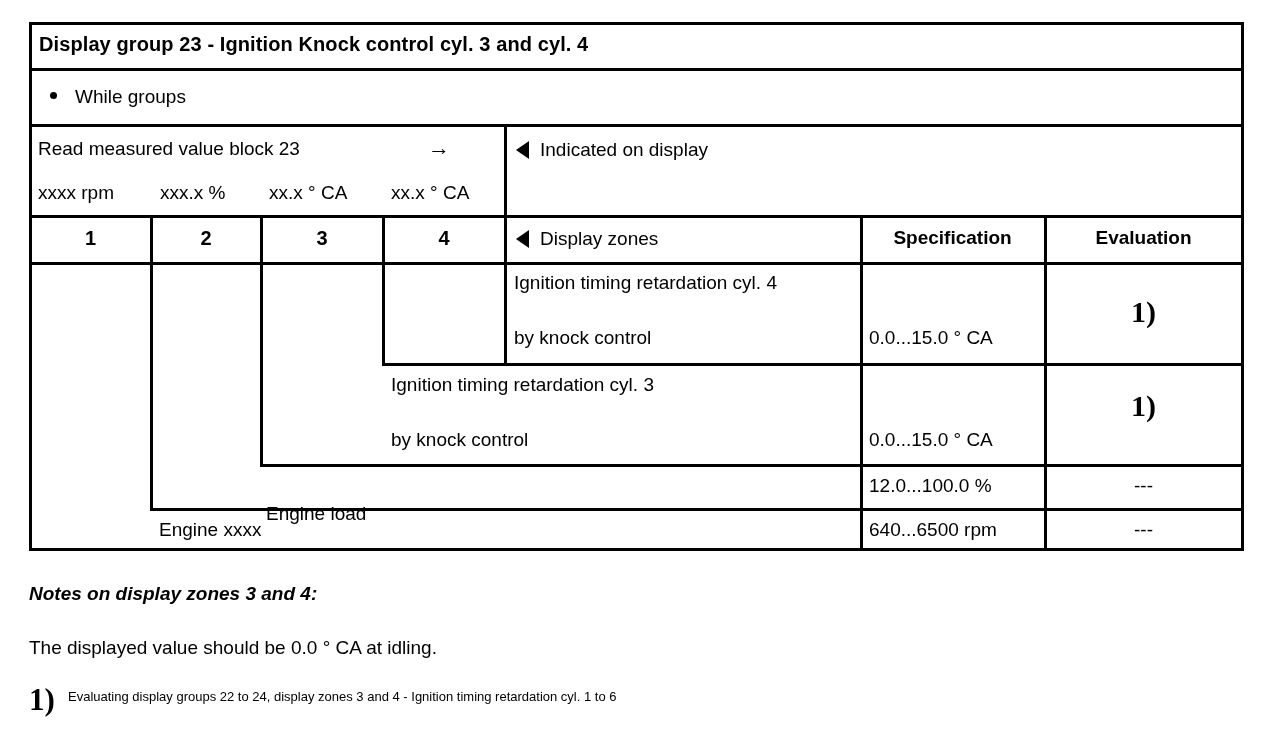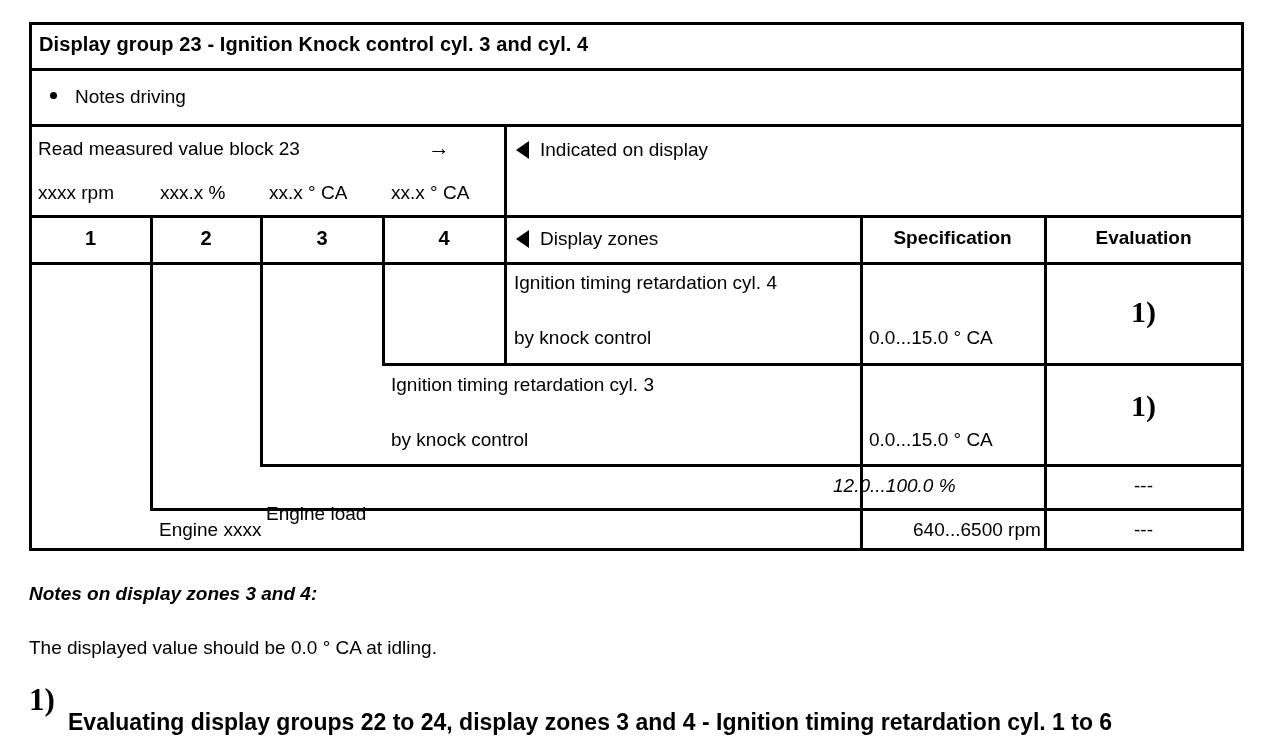--- a/index.html
+++ b/index.html
@@ -98,24 +98,23 @@
     font-size: 19px;
   }
   .fn-mark-big {
     position: absolute;
     font-family: "Liberation Serif", serif;
     font-size: 31px;
     font-weight: bold;
   }
   .fn-text {
     position: absolute;
-    font-size: 23px;
-    font-weight: bold;
+    font-size: 13px;
+    font-weight: normal;
     white-space: nowrap;
-    margin-top: 20px;
   }
   .dashes {
     position: absolute;
     font-size: 19px;
     text-align: center;
   }
 </style>
 </head>
 <body>
 
@@ -149,21 +148,21 @@
   <div class="hline thick" style="left:382px; top:363px; width:862px;"></div>
   <div class="hline thick" style="left:260px; top:464px; width:984px;"></div>
   <div class="hline thick" style="left:150px; top:508px; width:1094px;"></div>
 
   <div class="vline thick" style="left:860px;  top:215px; height:336px;"></div>
   <div class="vline thick" style="left:1044px; top:215px; height:336px;"></div>
 
   <div class="cell title-text" style="left:39px; top:33px;">Display group 23 - Ignition Knock control cyl. 3 and cyl. 4</div>
 
   <div class="bullet-dot" style="left:50px; top:92px;"></div>
-  <div class="cell" style="left:75px; top:86px;">Notes driving</div>
+  <div class="cell" style="left:75px; top:86px;">While groups</div>
 
   <div class="cell" style="left:38px; top:138px;">Read measured value block 23</div>
   <div class="arrow-right" style="left:428px; top:137px;">→</div>
 
   <div class="cell" style="left:38px;  top:182px;">xxxx rpm</div>
   <div class="cell" style="left:160px; top:182px;">xxx.x %</div>
   <div class="cell" style="left:269px; top:182px;">xx.x ° CA</div>
   <div class="cell" style="left:391px; top:182px;">xx.x ° CA</div>
 
   <div class="tri-left" style="left:516px; top:141px;"></div>
@@ -184,25 +183,25 @@
   <div class="cell" style="left:514px; top:327px;">by knock control</div>
   <div class="cell" style="left:869px; top:327px;">0.0...15.0 ° CA</div>
   <div class="footnote-mark" style="left:1045px; top:295px; width:197px;">1)</div>
 
   <div class="cell" style="left:391px; top:374px;">Ignition timing retardation cyl. 3</div>
   <div class="cell" style="left:391px; top:429px;">by knock control</div>
   <div class="cell" style="left:869px; top:429px;">0.0...15.0 ° CA</div>
   <div class="footnote-mark" style="left:1045px; top:389px; width:197px;">1)</div>
 
   <div class="cell" style="left:266px; top:503px;">Engine load</div>
-  <div class="cell" style="left:833px; top:475px;font-style:italic;">12.0...100.0 %</div>
+  <div class="cell" style="left:869px; top:475px;">12.0...100.0 %</div>
   <div class="dashes" style="left:1045px; top:475px; width:197px;">---</div>
 
   <div class="cell" style="left:159px; top:519px;">Engine xxxx</div>
-  <div class="cell" style="left:869px; top:519px;margin-left:44px;">640...6500 rpm</div>
+  <div class="cell" style="left:869px; top:519px;">640...6500 rpm</div>
   <div class="dashes" style="left:1045px; top:519px; width:197px;">---</div>
 
   <div class="note-head" style="left:29px; top:583px;">Notes on display zones 3 and 4:</div>
   <div class="note-body" style="left:29px; top:637px;">The displayed value should be 0.0 ° CA at idling.</div>
 
   <div class="fn-mark-big" style="left:29px; top:682px;">1)</div>
   <div class="fn-text" style="left:68px; top:689px;">Evaluating display groups 22 to 24, display zones 3 and 4 - Ignition timing retardation cyl. 1 to 6</div>
 
 </div>
 

